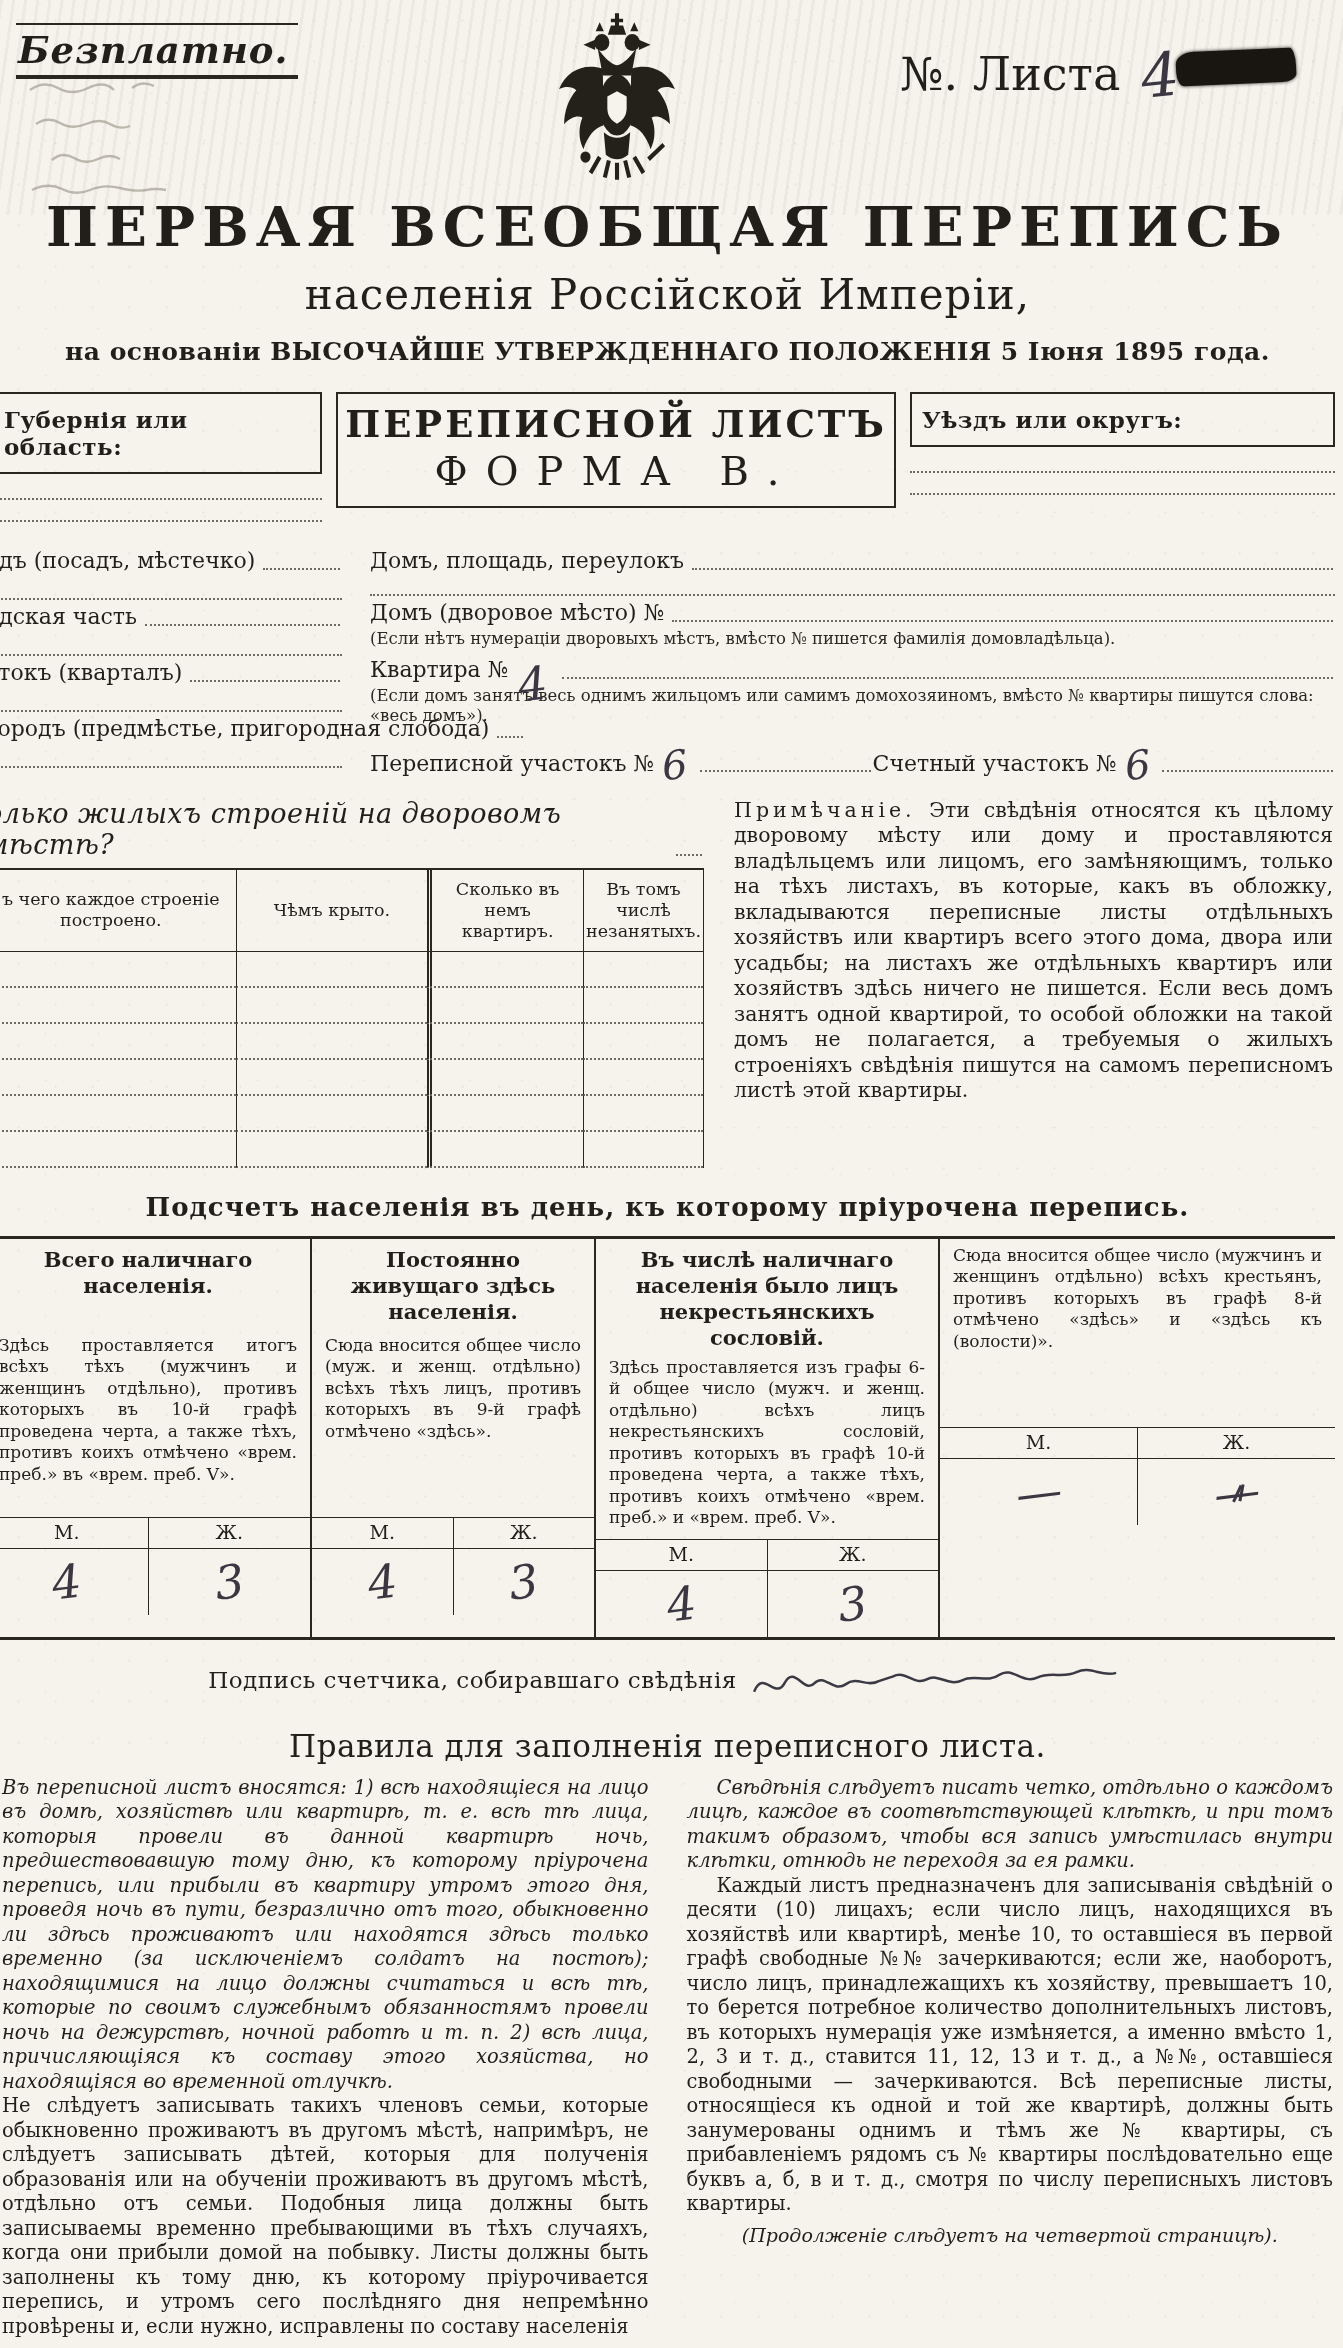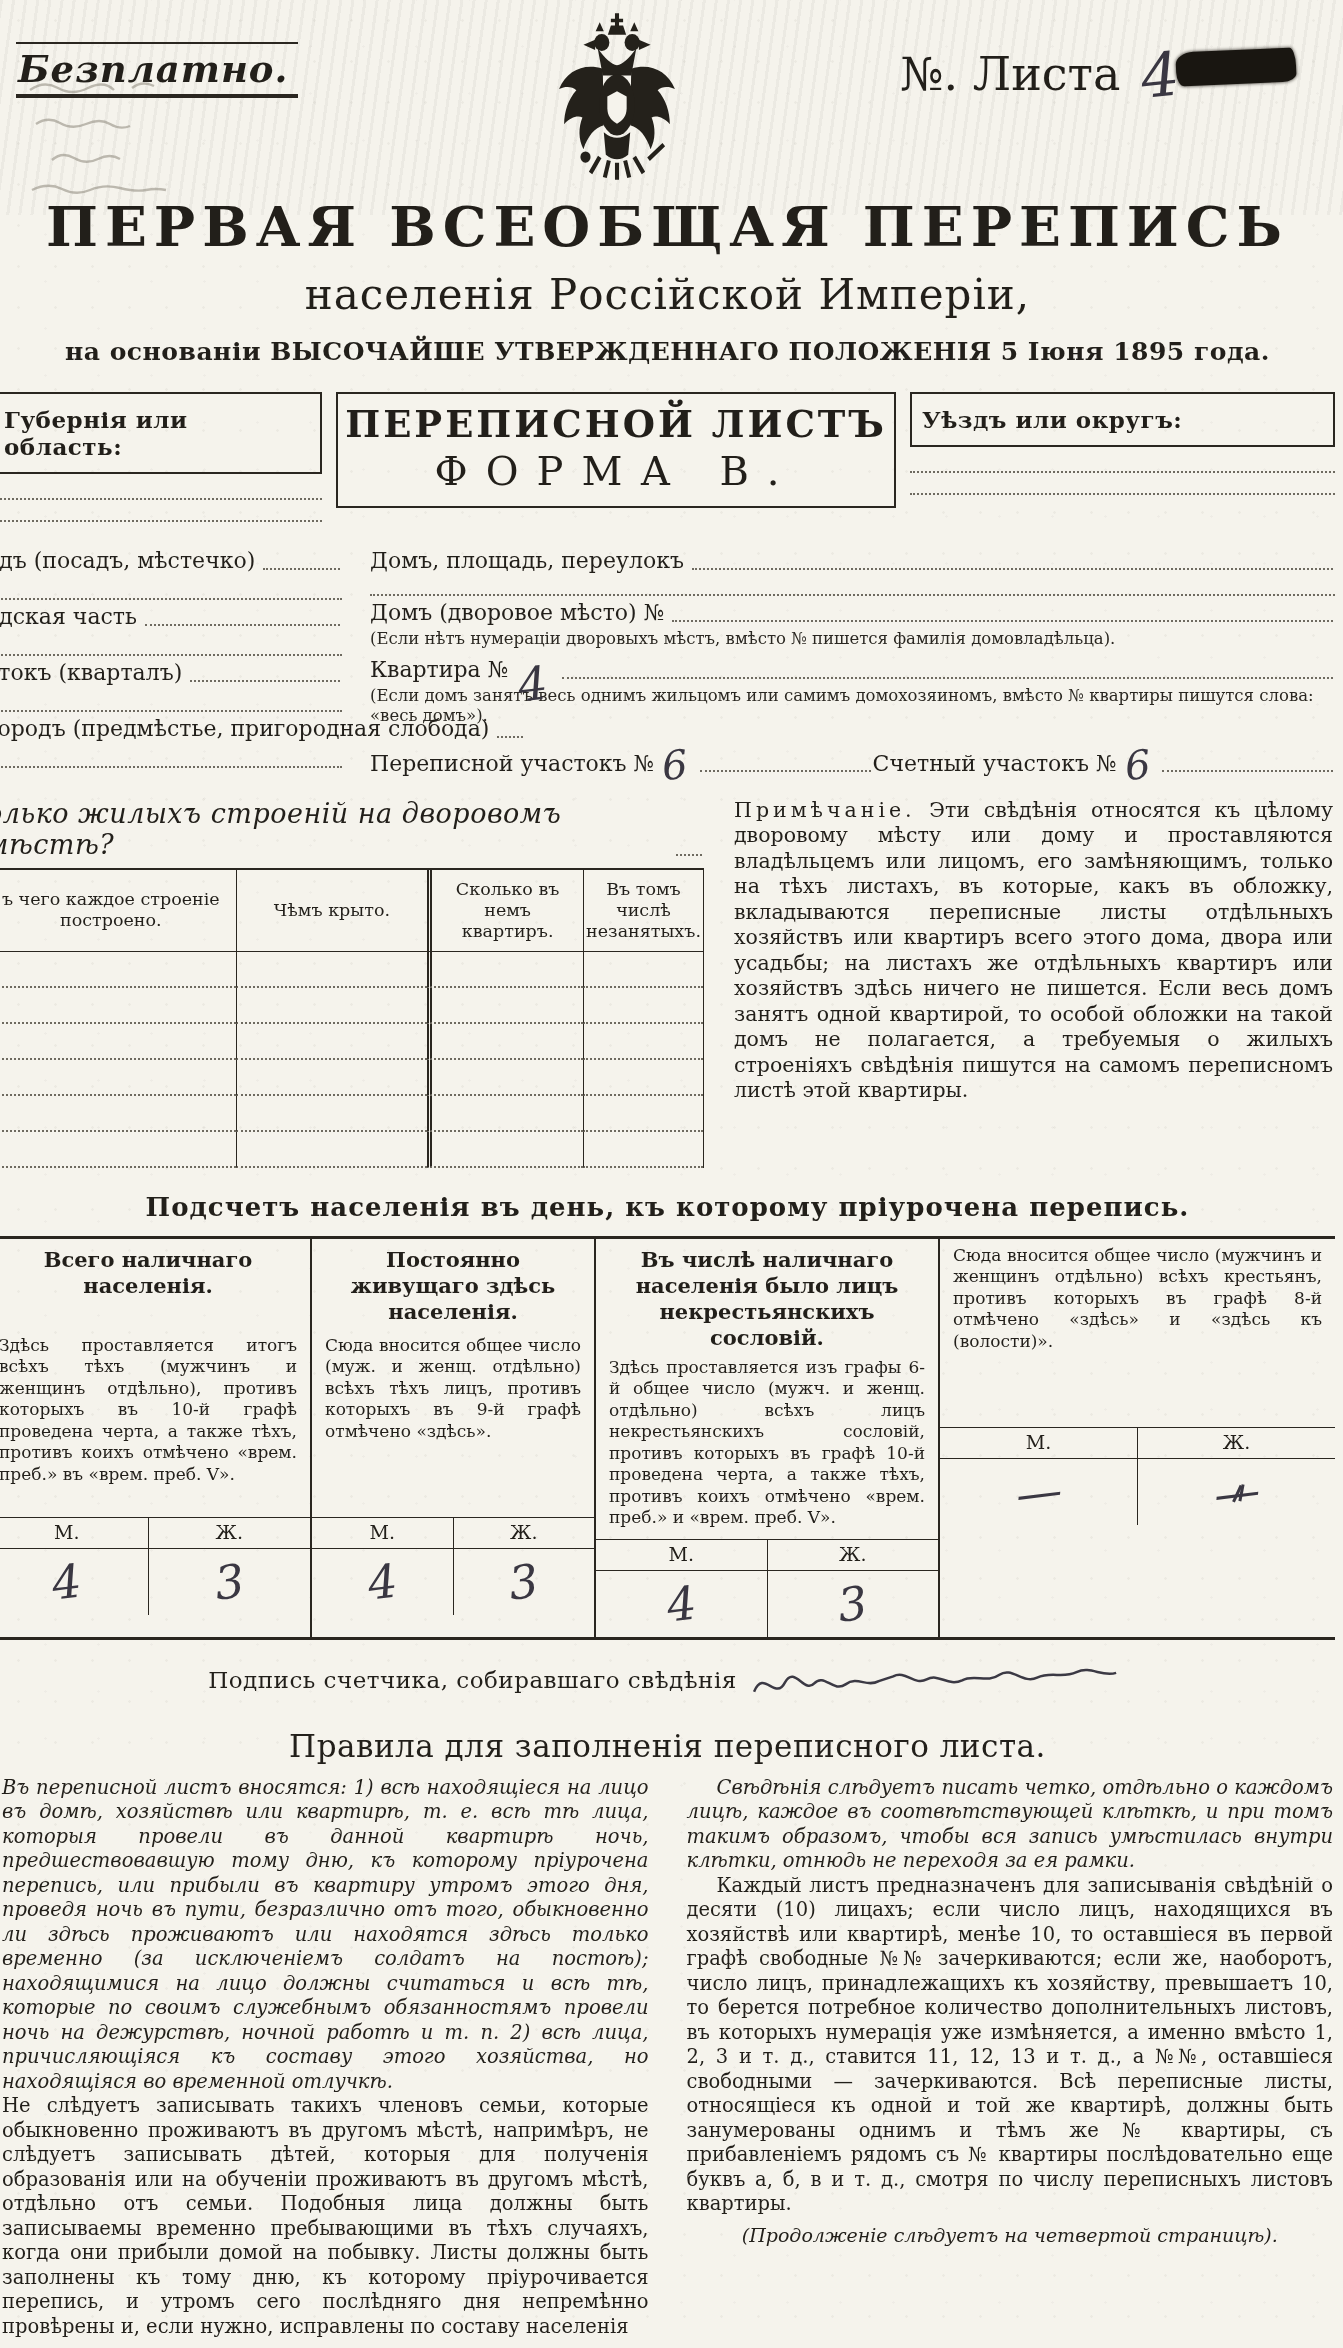--- a/index.html
+++ b/index.html
@@ -6,21 +6,21 @@
   body{width:1343px;background:#d8d5ce;font-family:"DejaVu Serif","Liberation Serif",serif;color:#221f1a}
   .paper{position:relative;width:1343px;height:2348px;background:#f5f3ec;overflow:hidden}
   .paper::before{content:"";position:absolute;inset:0;pointer-events:none;
     background-image:radial-gradient(rgba(70,65,55,.055) 1px,transparent 1.4px),radial-gradient(rgba(70,65,55,.04) 1px,transparent 1.4px);
     background-size:37px 41px,53px 47px;background-position:0 0,19px 23px}
   .scan-noise{position:absolute;top:0;left:0;right:0;height:215px;pointer-events:none;
     background:repeating-linear-gradient(98deg,rgba(60,58,52,.05) 0 3px,transparent 3px 12px)}
   .content{position:relative;padding:198px 8px 0 0}
 
   
-  .free{position:absolute;left:16px;top:42px;font-size:37px;font-weight:bold;font-style:italic;letter-spacing:1px;
+  .free{position:absolute;left:16px;top:23px;font-size:37px;font-weight:bold;font-style:italic;letter-spacing:1px;
     border-top:2px solid #2a2620;border-bottom:4px solid #2a2620;padding:3px 10px 3px 2px}
   .scribbles{position:absolute;left:22px;top:72px;opacity:.55}
   .eagle{position:absolute;left:556px;top:12px}
   .sheetno{position:absolute;left:900px;top:40px;font-size:46px;white-space:nowrap}
   .hand{font-style:italic;color:#3a3742}
   .hand-sheet{font-size:60px;display:inline-block;transform:rotate(-6deg);margin-left:6px;vertical-align:-6px}
   .smudge{display:inline-block;width:120px;height:34px;background:#191611;border-radius:18px 6px 14px 8px/12px 18px 8px 14px;
     transform:rotate(-2.5deg);margin-left:-18px;vertical-align:6px;box-shadow:0 0 3px 1px rgba(25,22,17,.55)}
 
   

